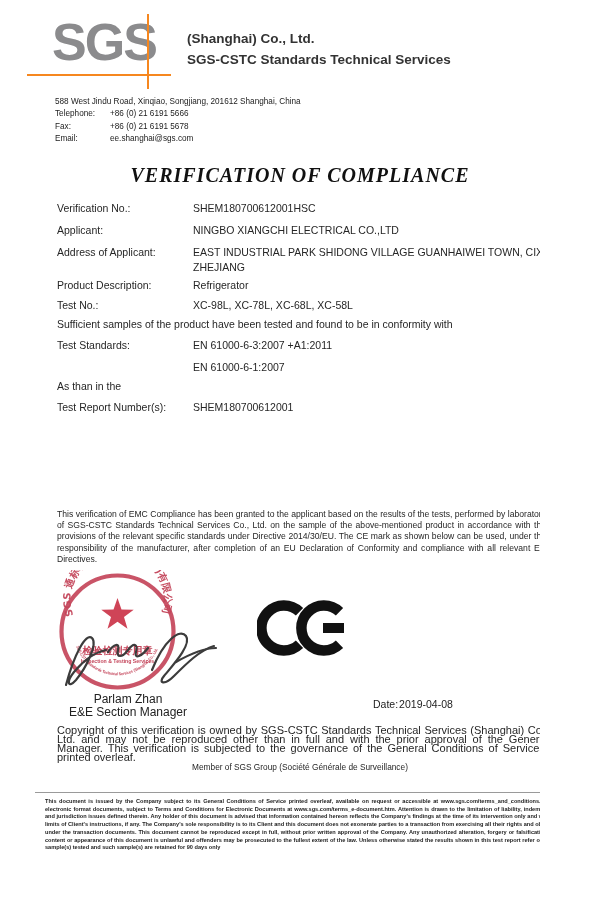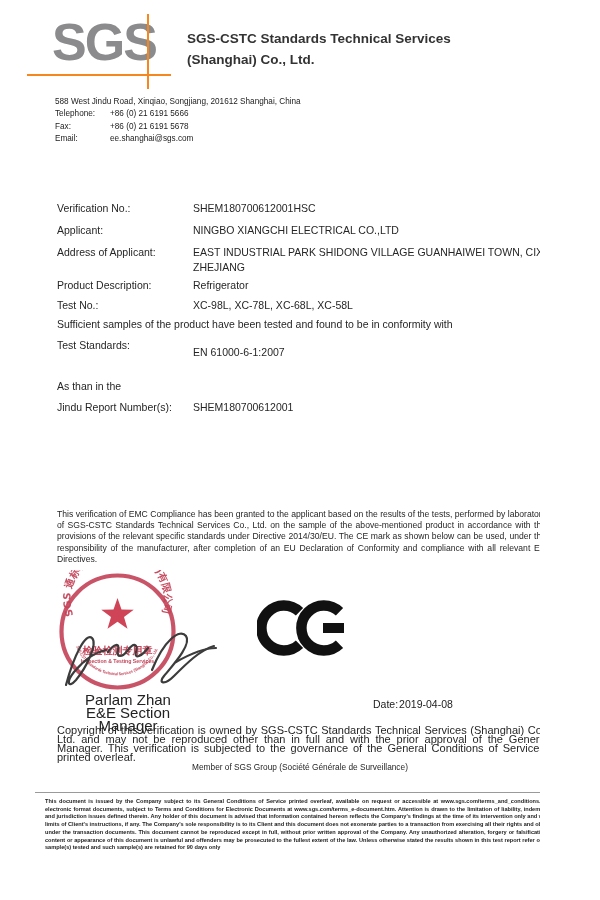--- a/index.html
+++ b/index.html
@@ -35,21 +35,21 @@
   .plain-line{position:absolute;left:57px;width:489px;font-size:10.5px;color:#262626;}
   .std2{margin-top:7px;}
   
   .grant-par{
     position:absolute;left:57px;top:509px;width:489px;
     font-size:8.6px;line-height:11.2px;text-align:justify;color:#262626;
   }
   
   .stamp-svg{position:absolute;left:56px;top:570px;}
   .sig-block{position:absolute;left:58px;top:693px;width:140px;text-align:center;
-    font-size:15px;line-height:13px;color:#222;}
+    font-size:12px;line-height:13px;color:#222;}
   .ce-svg{position:absolute;left:257px;top:595px;}
   .date-row{position:absolute;left:373px;top:698px;display:flex;gap:1px;
     font-size:10.5px;color:#222;}
   
   .copyright{
     position:absolute;left:57px;top:726px;width:491px;
     font-size:11px;line-height:9px;text-align:justify;color:#262626;
   }
   .member-line{
     position:absolute;left:0;top:762px;width:600px;text-align:center;
@@ -64,40 +64,41 @@
 </head>
 <body>
 
 <div id="page">
 
   <div class="logo-text">SGS</div>
   <div class="logo-hline"></div>
   <div class="logo-vline"></div>
 
   <div class="company-title">
+    <div>(Shanghai) Co., Ltd.</div>
     <div>SGS-CSTC Standards Technical Services</div>
-    <div>(Shanghai) Co., Ltd.</div>
   </div>
 
   <div class="contact-block">
     <div>588 West Jindu Road, Xinqiao, Songjiang, 201612 Shanghai, China</div>
     <div class="contact-row">
       <span class="c-lbl">Telephone:</span>
       <span>+86 (0) 21 6191 5666</span>
     </div>
     <div class="contact-row">
       <span class="c-lbl">Fax:</span>
       <span>+86 (0) 21 6191 5678</span>
     </div>
     <div class="contact-row">
       <span class="c-lbl">Email:</span>
       <span>ee.shanghai@sgs.com</span>
     </div>
   </div>
 
+  <div class="doc-title">VERIFICATION OF COMPLIANCE</div>
 
   <div class="frow" style="top:201px">
     <div class="lbl">Verification No.:</div>
     <div class="val">SHEM180700612001HSC</div>
   </div>
   <div class="frow" style="top:223px">
     <div class="lbl">Applicant:</div>
     <div class="val">NINGBO XIANGCHI ELECTRICAL CO.,LTD</div>
   </div>
   <div class="frow" style="top:245px">
@@ -111,28 +112,29 @@
   <div class="frow" style="top:298px">
     <div class="lbl">Test No.:</div>
     <div class="val">XC-98L, XC-78L, XC-68L, XC-58L</div>
   </div>
 
   <div class="plain-line" style="top:318px">Sufficient samples of the product have been tested and found to be in conformity with</div>
 
   <div class="frow" style="top:338px">
     <div class="lbl">Test Standards:</div>
     <div class="val">
+      <div>EN 61000-6-3:2007 +A1:2011</div>
       <div class="std2">EN 61000-6-1:2007</div>
     </div>
   </div>
 
   <div class="plain-line" style="top:380px">As than in the</div>
 
   <div class="frow" style="top:400px">
-    <div class="lbl">Jindu Report Number(s):</div>
+    <div class="lbl">Test Report Number(s):</div>
     <div class="val">SHEM180700612001</div>
   </div>
 
   <div class="grant-par">This verification of EMC Compliance has been granted to the applicant based on the results of the tests, performed by laboratory of SGS-CSTC Standards Technical Services Co., Ltd. on the sample of the above-mentioned product in accordance with the provisions of the relevant specific standards under Directive 2014/30/EU. The CE mark as shown below can be used, under the responsibility of the manufacturer, after completion of an EU Declaration of Conformity and compliance with all relevant EU Directives.</div>
 
   <svg class="stamp-svg" width="180" height="135" viewBox="0 0 180 135">
     <defs>
       <path id="arcTop" d="M 17.3 45.4 A 47 47 0 1 1 105.7 45.4" fill="none"></path>
       <path id="arcBottom" d="M 20.2 76.5 A 44 44 0 0 0 102.8 76.5" fill="none"></path>
     </defs>

